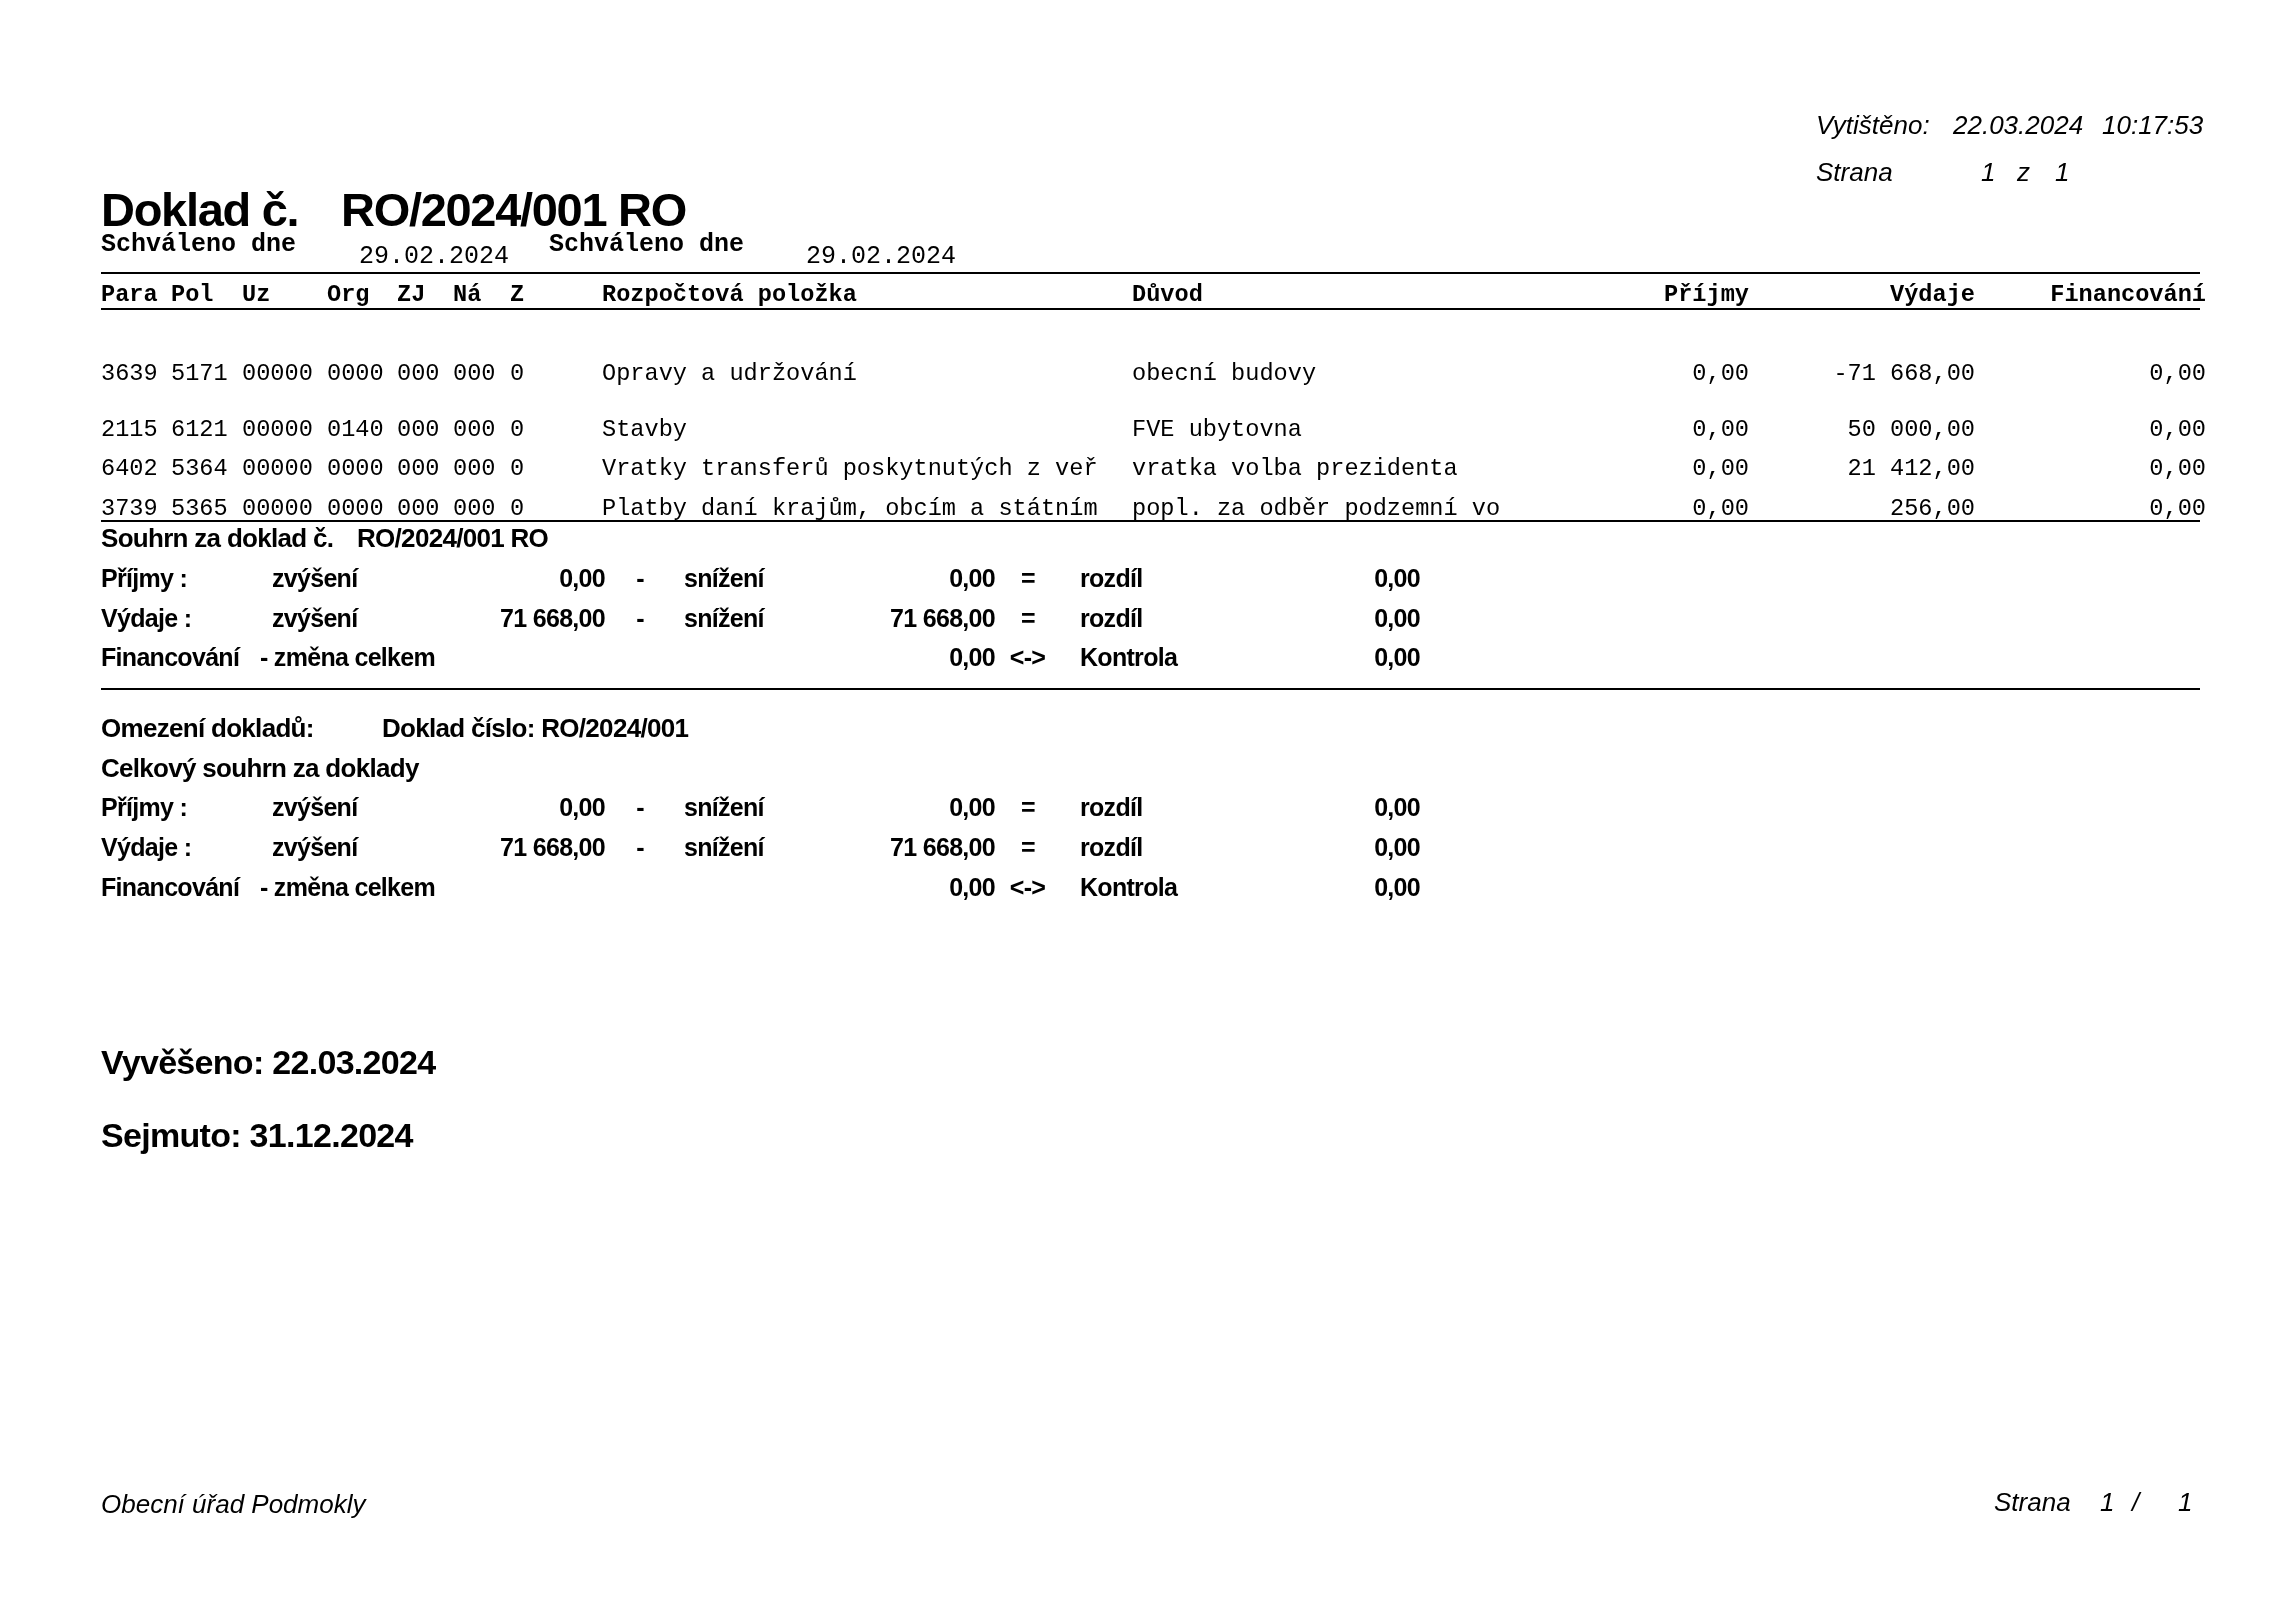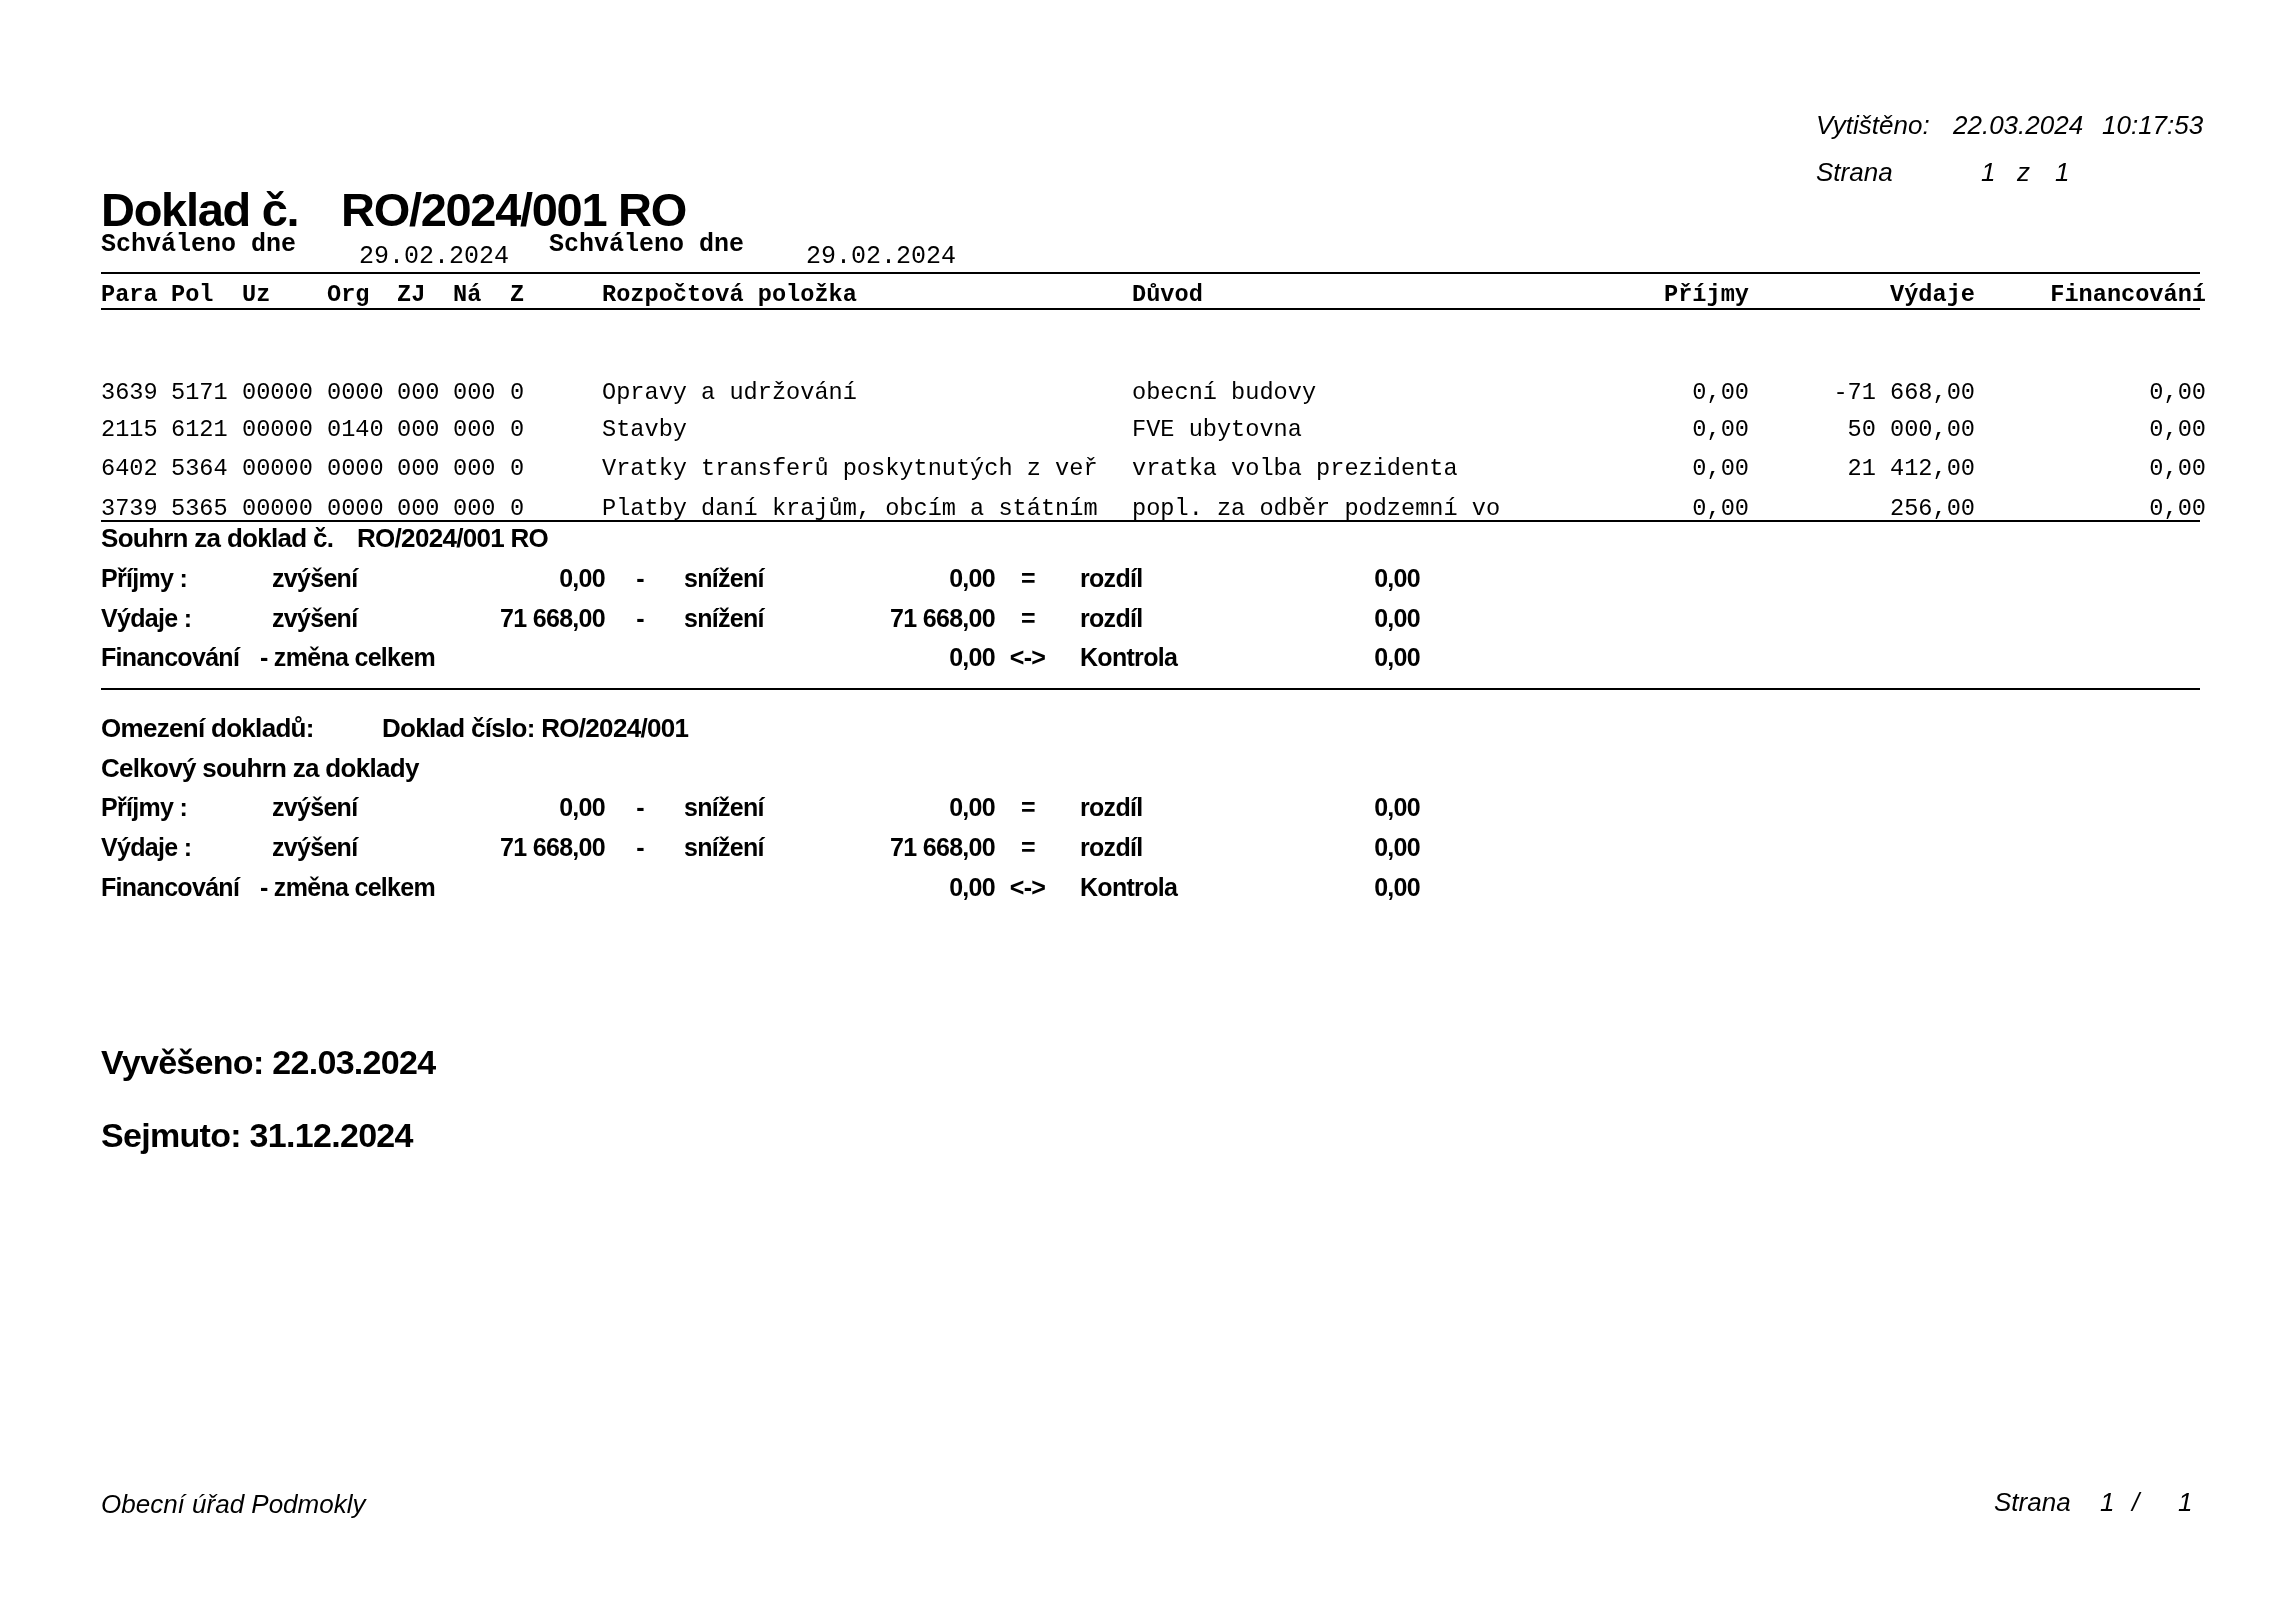--- a/index.html
+++ b/index.html
@@ -85,21 +85,21 @@
     <span class="cell c-zj">ZJ</span>
     <span class="cell c-na">Ná</span>
     <span class="cell c-z">Z</span>
     <span class="cell c-polozka">Rozpočtová položka</span>
     <span class="cell c-duvod">Důvod</span>
     <span class="cell c-prijmy">Příjmy</span>
     <span class="cell c-vydaje">Výdaje</span>
     <span class="cell c-fin">Financování</span>
   </div>
 
-  <div class="trow mono" style="top:366px;">
+  <div class="trow mono" style="top:347px;">
     <span class="cell c-para">3639</span>
     <span class="cell c-pol">5171</span>
     <span class="cell c-uz">00000</span>
     <span class="cell c-org">0000</span>
     <span class="cell c-zj">000</span>
     <span class="cell c-na">000</span>
     <span class="cell c-z">0</span>
     <span class="cell c-polozka">Opravy a udržování</span>
     <span class="cell c-duvod">obecní budovy</span>
     <span class="cell c-prijmy">0,00</span>

